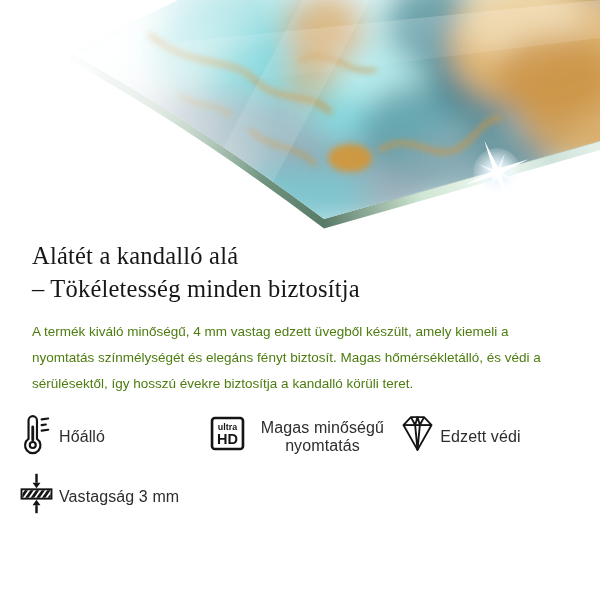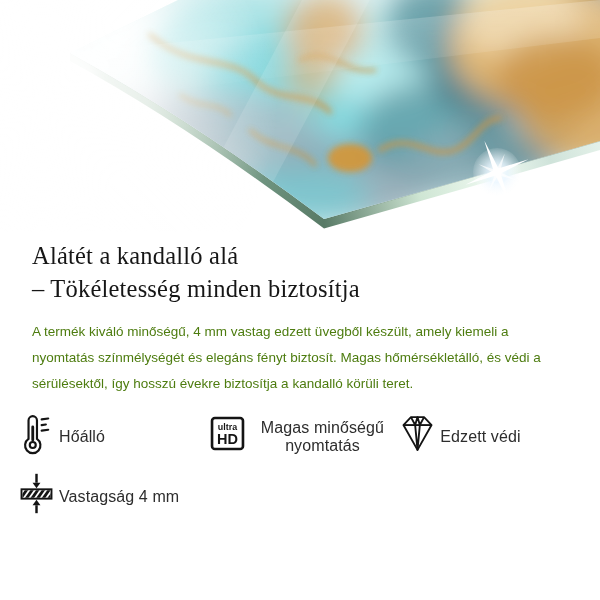--- a/index.html
+++ b/index.html
@@ -195,17 +195,17 @@
             <line x1="31" y1="29.5" x2="38" y2="19.5"></line>
             <line x1="37" y1="29.5" x2="44" y2="19.5"></line>
           </g>
           <rect x="8" y="19.5" width="32" height="10" fill="none" stroke="#141414" stroke-width="2"></rect>
           <line x1="24" y1="3" x2="24" y2="12.5" stroke="#141414" stroke-width="2.6"></line>
           <path d="M24,18.3 L19.8,12.6 L28.2,12.6 Z" fill="#141414"></path>
           <line x1="24" y1="45" x2="24" y2="36.5" stroke="#141414" stroke-width="2.6"></line>
           <path d="M24,30.7 L19.8,36.4 L28.2,36.4 Z" fill="#141414"></path>
         </svg>
       </div>
-      <div class="flabel">Vastagság 4 mm</div>
+      <div class="flabel">Vastagság 3 mm</div>
     </div>
 
   </div>
 </div>
 
 </body></html>

